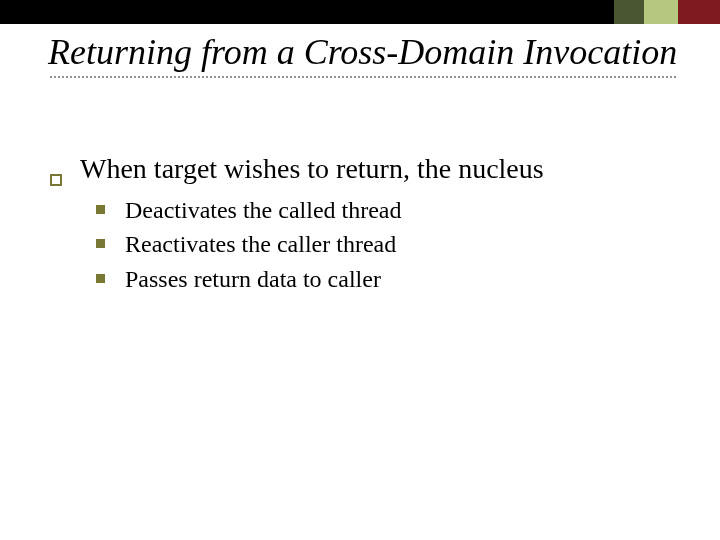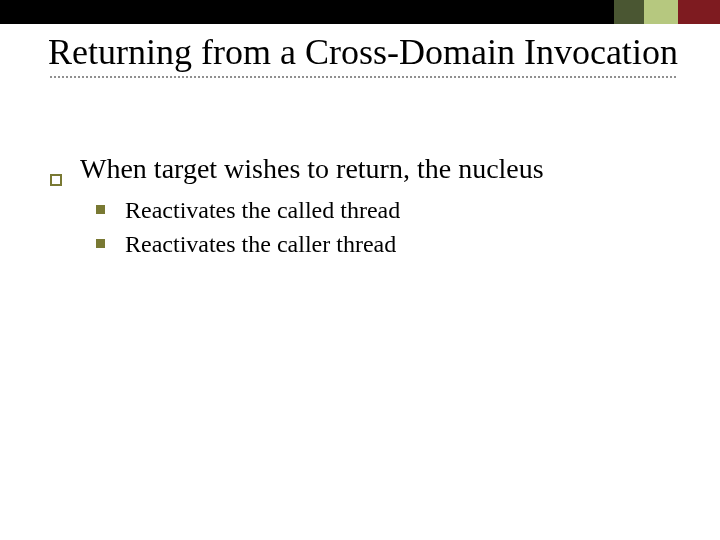--- a/index.html
+++ b/index.html
@@ -28,20 +28,21 @@
   .top-bar .seg {
     position: absolute;
     top: 0;
     height: 24px;
   }
   .title-block {
     position: absolute;
     top: 32px;
     left: 48px;
     width: 630px;
+    font-style: italic;
   }
   .title-text {
     font-size: 36px;
     line-height: 1.12;
     font-weight: normal;
   }
   .title-rule {
     width: 628px;
     height: 2px;
     margin-top: 4px;
@@ -120,22 +121,26 @@
   </div>
 
   <div class="body">
     <div class="bullet-row b1">
       <div class="marker"></div>
       <div class="text">When target wishes to return, the nucleus</div>
     </div>
     <div class="sub">
       <div class="bullet-row b2">
         <div class="marker"></div>
-        <div class="text">Reactivates the called thread</div>
+        <div class="text">Deactivates the called thread</div>
       </div>
       <div class="bullet-row b2">
         <div class="marker"></div>
         <div class="text">Reactivates the caller thread</div>
+      </div>
+      <div class="bullet-row b2">
+        <div class="marker"></div>
+        <div class="text">Passes return data to caller</div>
       </div>
     </div>
   </div>
 
 </div>
 
 </body></html>

